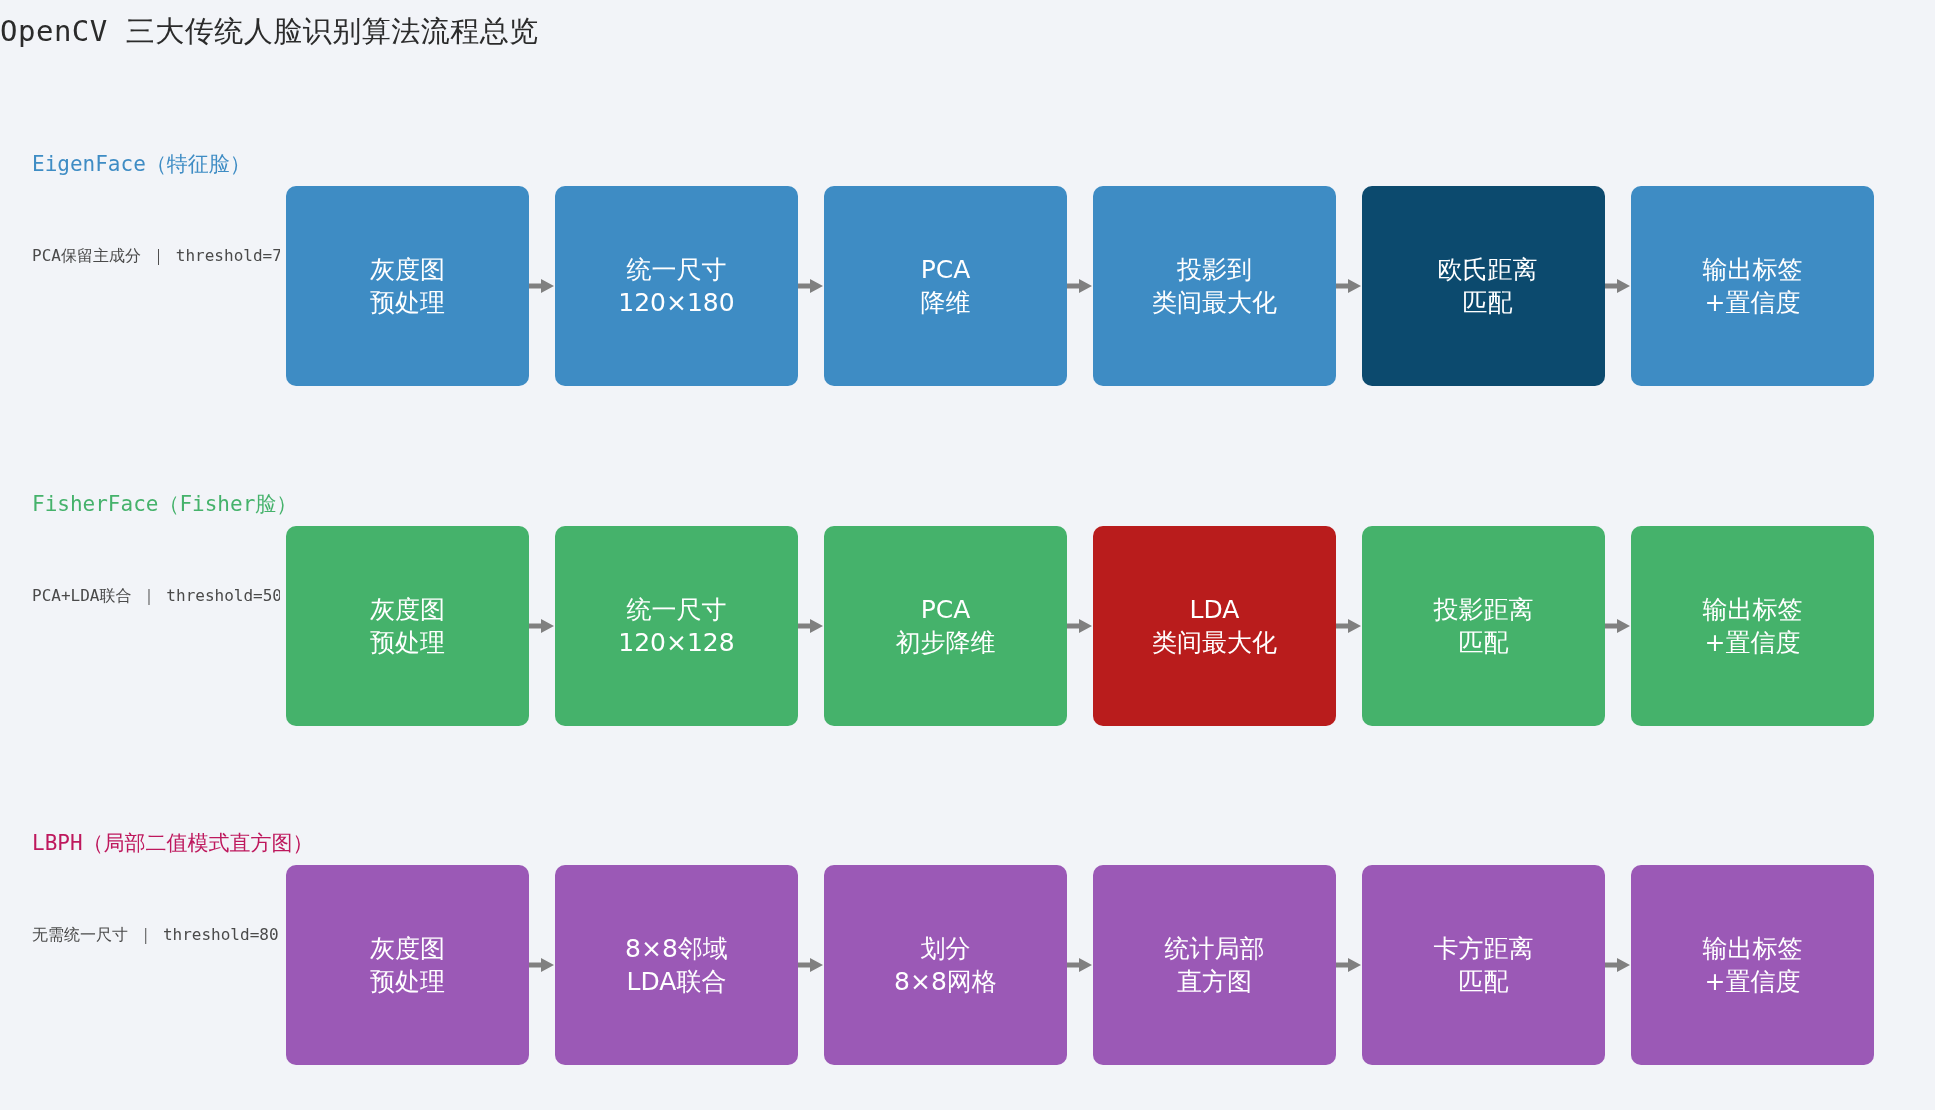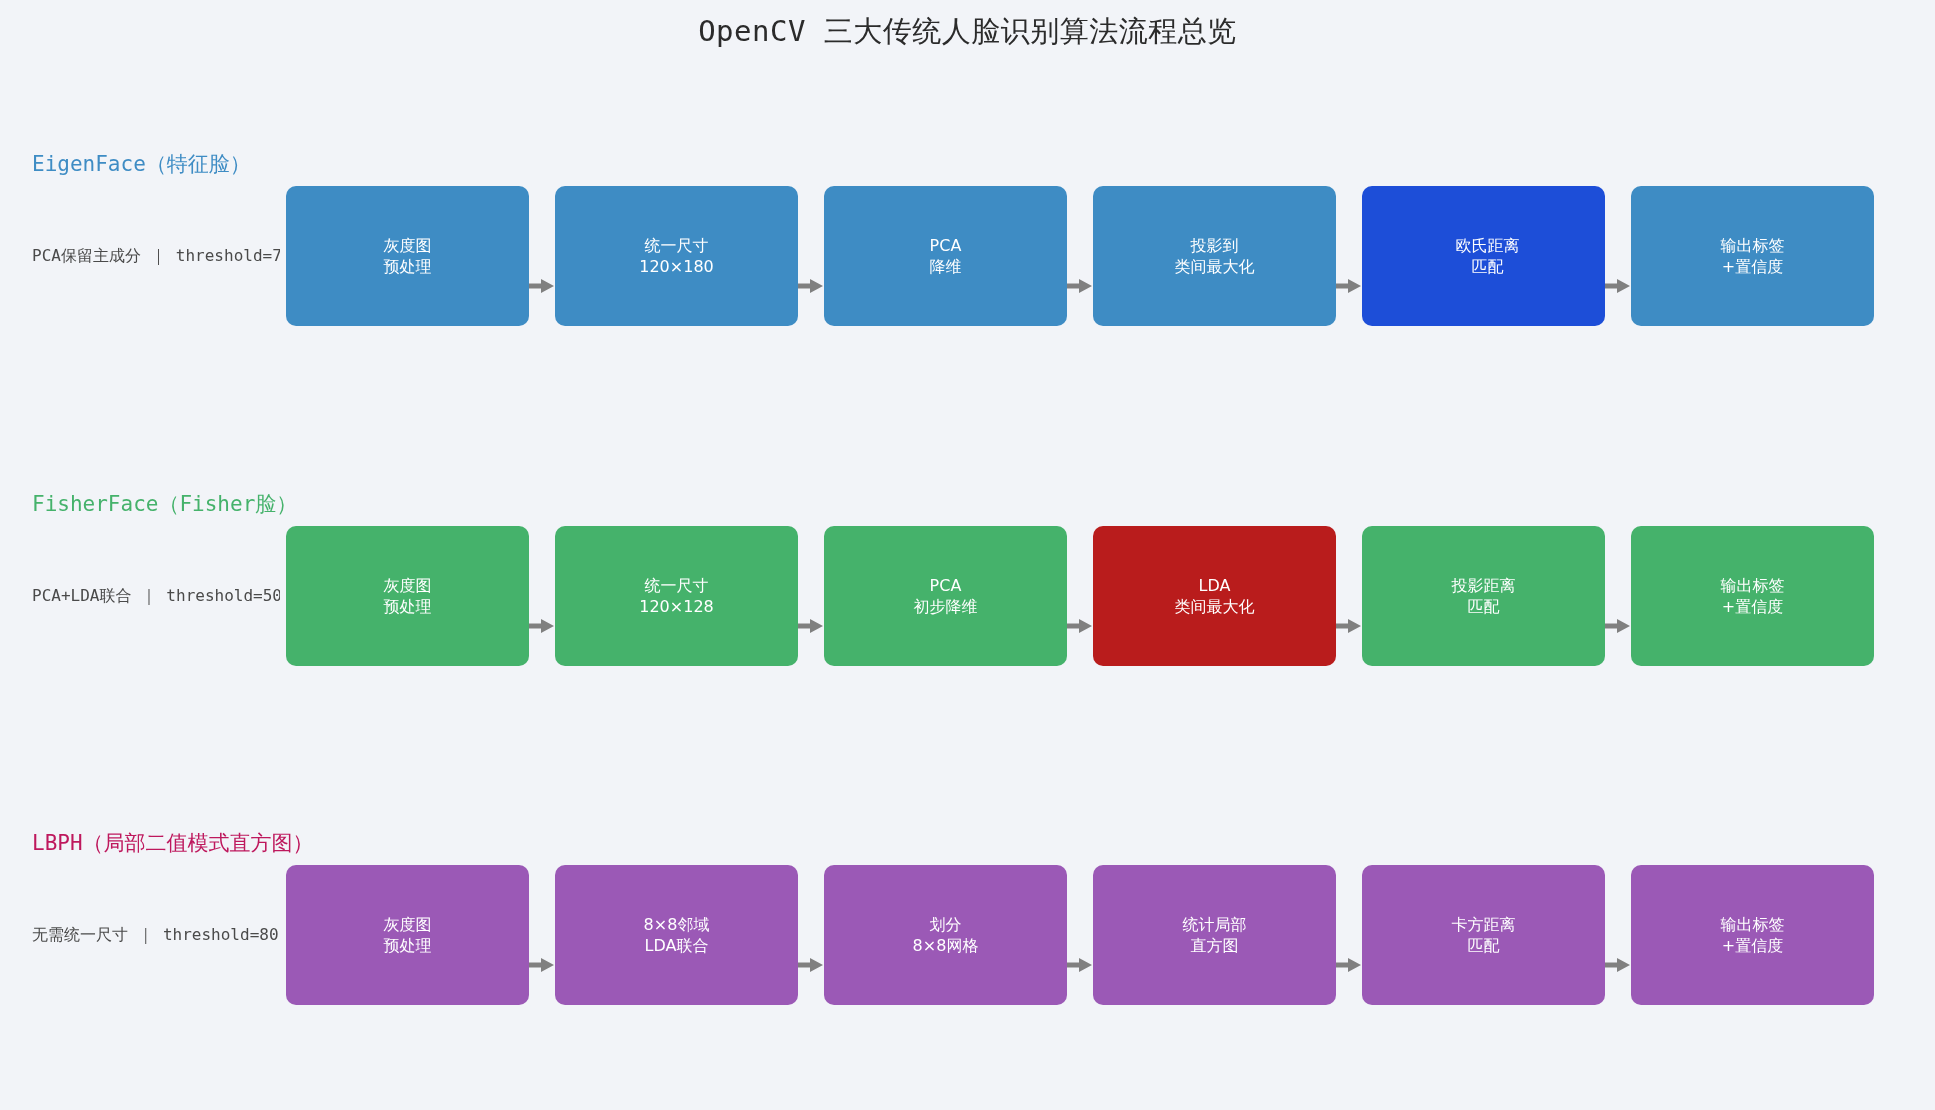--- a/index.html
+++ b/index.html
@@ -14,21 +14,20 @@
     font-family: "DejaVu Sans", "Liberation Sans", sans-serif;
     overflow: hidden;
   }
 
   
   .page-title {
     position: absolute;
     top: 12px;
     left: 0;
     width: 100%;
-    text-align: center;
     font-family: "DejaVu Sans Mono", "Liberation Mono", monospace;
     font-size: 29px;
     color: #2b2b2b;
     letter-spacing: 0.5px;
     white-space: nowrap;
   }
 
   
   .flow-row {
     position: absolute;
@@ -66,29 +65,29 @@
     top: 36px;
     width: 1510px;
     height: 200px;
     display: flex;
     align-items: stretch;
     z-index: 2;
   }
 
   .node-box {
     flex: 0 0 243px;
-    height: 140px;
+    height: 200px;
     border-radius: 10px;
     display: flex;
     flex-direction: column;
     align-items: center;
     justify-content: center;
     color: #ffffff;
     line-height: 1.32;
-    font-size: 16px;
+    font-size: 25px;
     text-align: center;
     box-sizing: border-box;
     box-shadow: 0 0 0 6px #f2f4f8;
   }
   .node-line { display: block; white-space: nowrap; }
 
   .connector {
     flex: 1 1 auto;
     position: relative;
     display: flex;
@@ -136,21 +135,21 @@
         </div>
         <div class="node-box" style="background: rgb(62, 140, 196);">
           <span class="node-line">投影到</span>
           <span class="node-line">类间最大化</span>
         </div>
         <div class="connector">
           <svg width="26" height="16" viewBox="0 0 26 16" aria-hidden="true">
             <path d="M0 5.4 H12 V1 L25 8 L12 15 V10.6 H0 Z" fill="#808080"></path>
           </svg>
         </div>
-        <div class="node-box" style="background: #1d4ed8; padding-left: 8px;">
+        <div class="node-box" style="background: #0c4a6e; padding-left: 8px;">
           <span class="node-line">欧氏距离</span>
           <span class="node-line">匹配</span>
         </div>
         <div class="connector">
           <svg width="26" height="16" viewBox="0 0 26 16" aria-hidden="true">
             <path d="M0 5.4 H12 V1 L25 8 L12 15 V10.6 H0 Z" fill="#808080"></path>
           </svg>
         </div>
         <div class="node-box" style="background: rgb(62, 140, 196);">
           <span class="node-line">输出标签</span>

